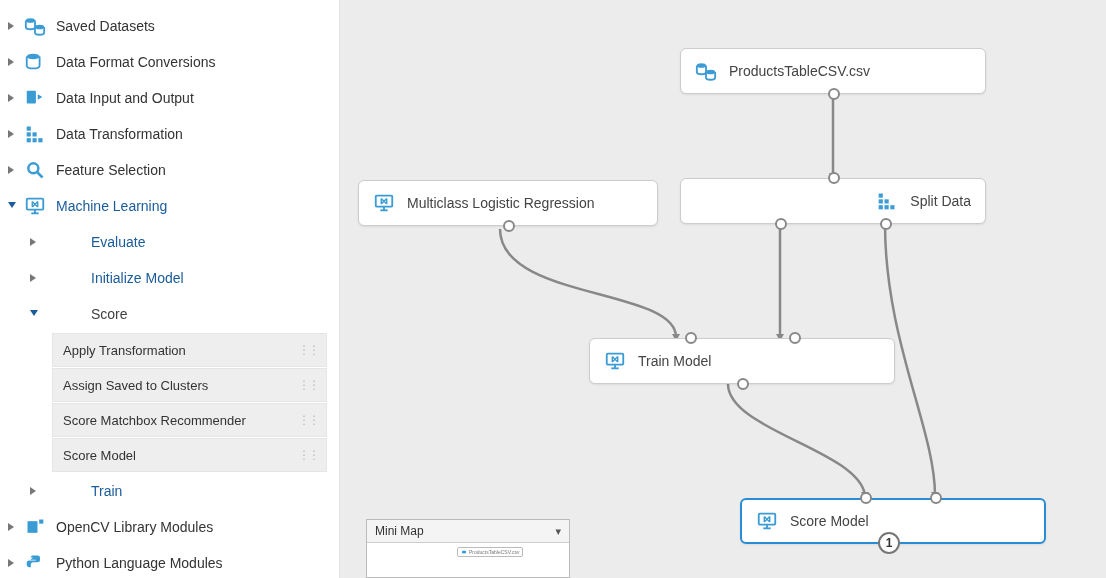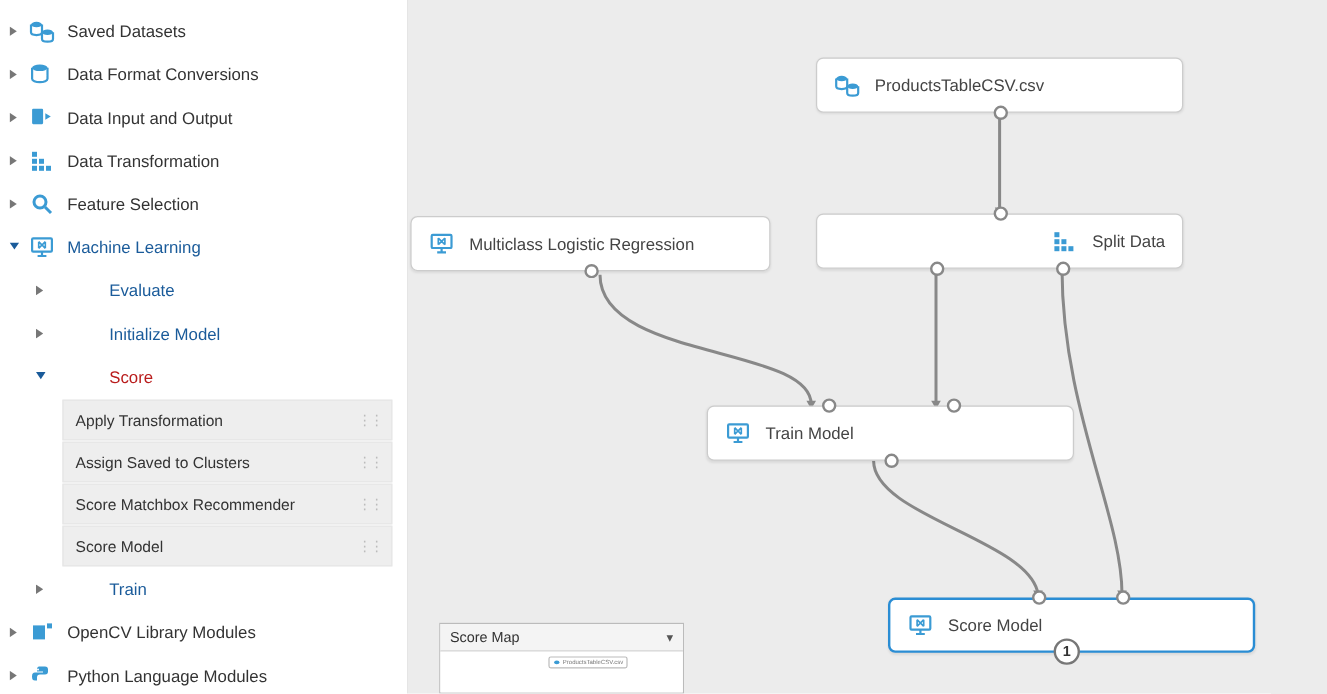--- a/index.html
+++ b/index.html
@@ -284,21 +284,21 @@
         </svg>
       </span>
     <span class="label" style="color:#1a5b9a">Initialize Model</span>
   </div>
   <div class="tree-item sub1 expanded">
     <span class="caret">
         <svg width="8" height="8">
           <polygon points="0,0 8,0 4,6" fill="#1a5b9a"></polygon>
         </svg>
       </span>
-    <span class="label" style="color:#b91c1c">Score</span>
+    <span class="label" style="color:#404040">Score</span>
   </div>
 
   <div class="score-module">
     <span class="label">Apply Transformation</span>
     <span class="grip">⋮⋮</span>
   </div>
   <div class="score-module">
     <span class="label">Assign Saved to Clusters</span>
     <span class="grip">⋮⋮</span>
   </div>
@@ -385,21 +385,21 @@
             <path d="M2 6v7c0 1.4 2.2 2.5 5 2.5s5-1.1 5-2.5V6" fill="none" stroke="#3b9bd4" stroke-width="2"></path>
             <ellipse cx="17" cy="13" rx="5" ry="2.5"></ellipse>
             <path d="M12 13v6c0 1.4 2.2 2.5 5 2.5s5-1.1 5-2.5v-6" fill="none" stroke="#3b9bd4" stroke-width="2"></path>
           </g>
         </svg>
     </span>
     <span class="nlabel">ProductsTableCSV.csv</span>
     <span class="port" style="left:147px; bottom:-7px;"></span>
   </div>
 
-  <div class="node" style="left:2px; top:180px; width:300px;">
+  <div class="node" style="left:18px; top:180px; width:300px;">
     <span class="nicon">
       <svg width="22" height="22" viewBox="0 0 24 24">
           <rect x="3" y="4" width="18" height="12" rx="1" fill="none" stroke="#3b9bd4" stroke-width="2"></rect>
           <path d="M9 7v6M15 7v6M9 7l3 3 3-3M9 13l3-3 3 3" fill="none" stroke="#3b9bd4" stroke-width="1.5"></path>
           <line x1="8" y1="20" x2="16" y2="20" stroke="#3b9bd4" stroke-width="2"></line>
           <line x1="12" y1="16" x2="12" y2="20" stroke="#3b9bd4" stroke-width="2"></line>
         </svg>
     </span>
     <span class="nlabel">Multiclass Logistic Regression</span>
     <span class="port" style="left:144px; bottom:-7px;"></span>
@@ -449,21 +449,21 @@
         </svg>
     </span>
     <span class="nlabel">Score Model</span>
     <span class="port" style="left:118px; top:-8px;"></span>
     <span class="port" style="left:188px; top:-8px;"></span>
     <span class="badge" style="left:136px; bottom:-12px;">1</span>
   </div>
 
   <div class="minimap">
     <div class="minimap-header">
-      <span>Score Map</span>
+      <span>Mini Map</span>
       <span class="chev">▾</span>
     </div>
     <div class="minimap-body">
       <div class="mini-node" style="left:90px; top:4px;">
         <svg width="6" height="6" viewBox="0 0 24 24">
             <ellipse cx="12" cy="12" rx="9" ry="6" fill="#3b9bd4"></ellipse>
           </svg>
         <span>ProductsTableCSV.csv</span>
       </div>
     </div>

